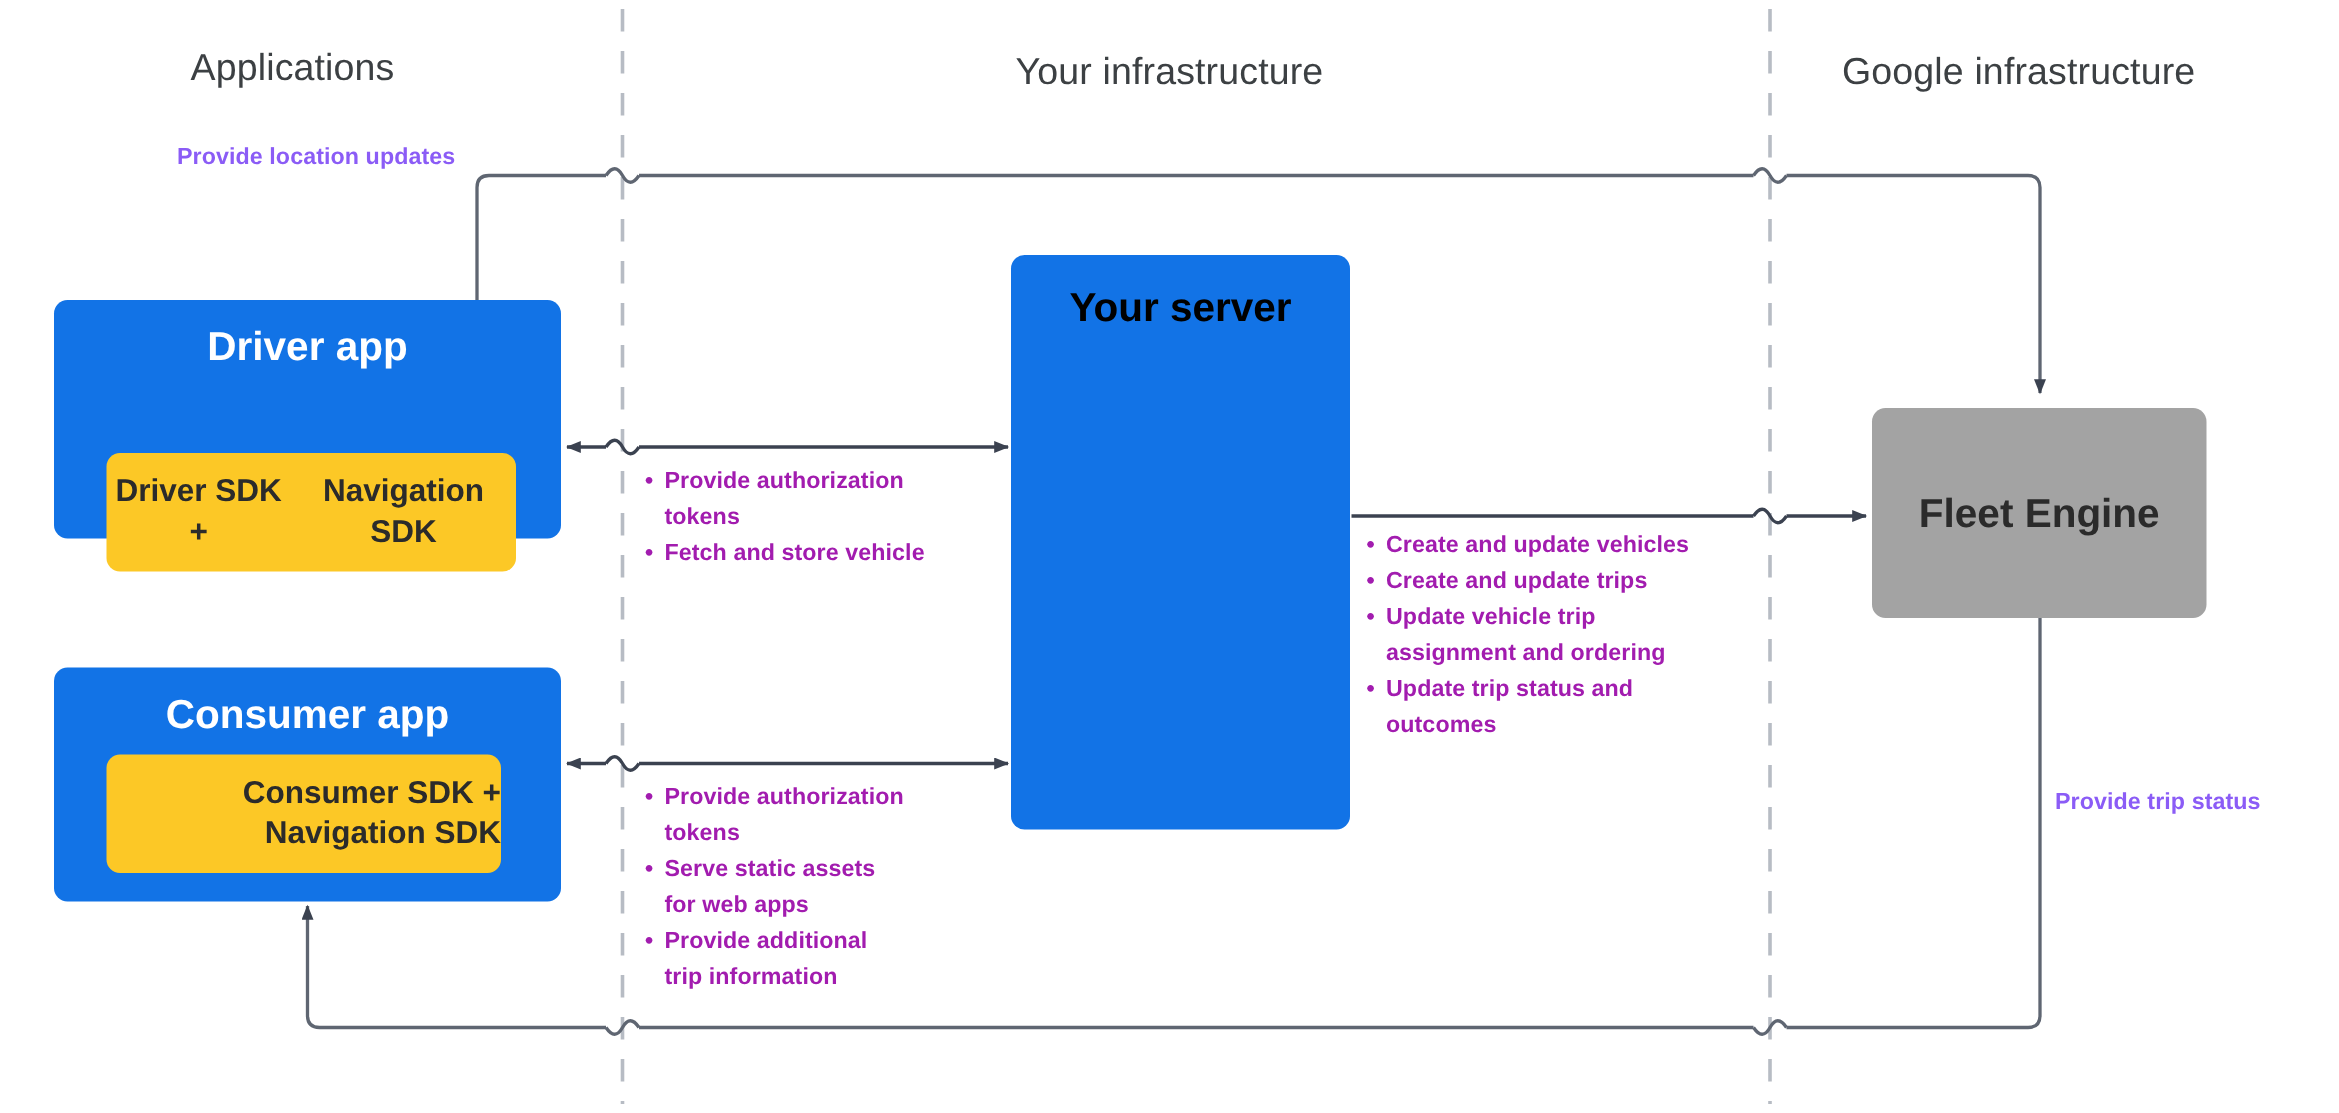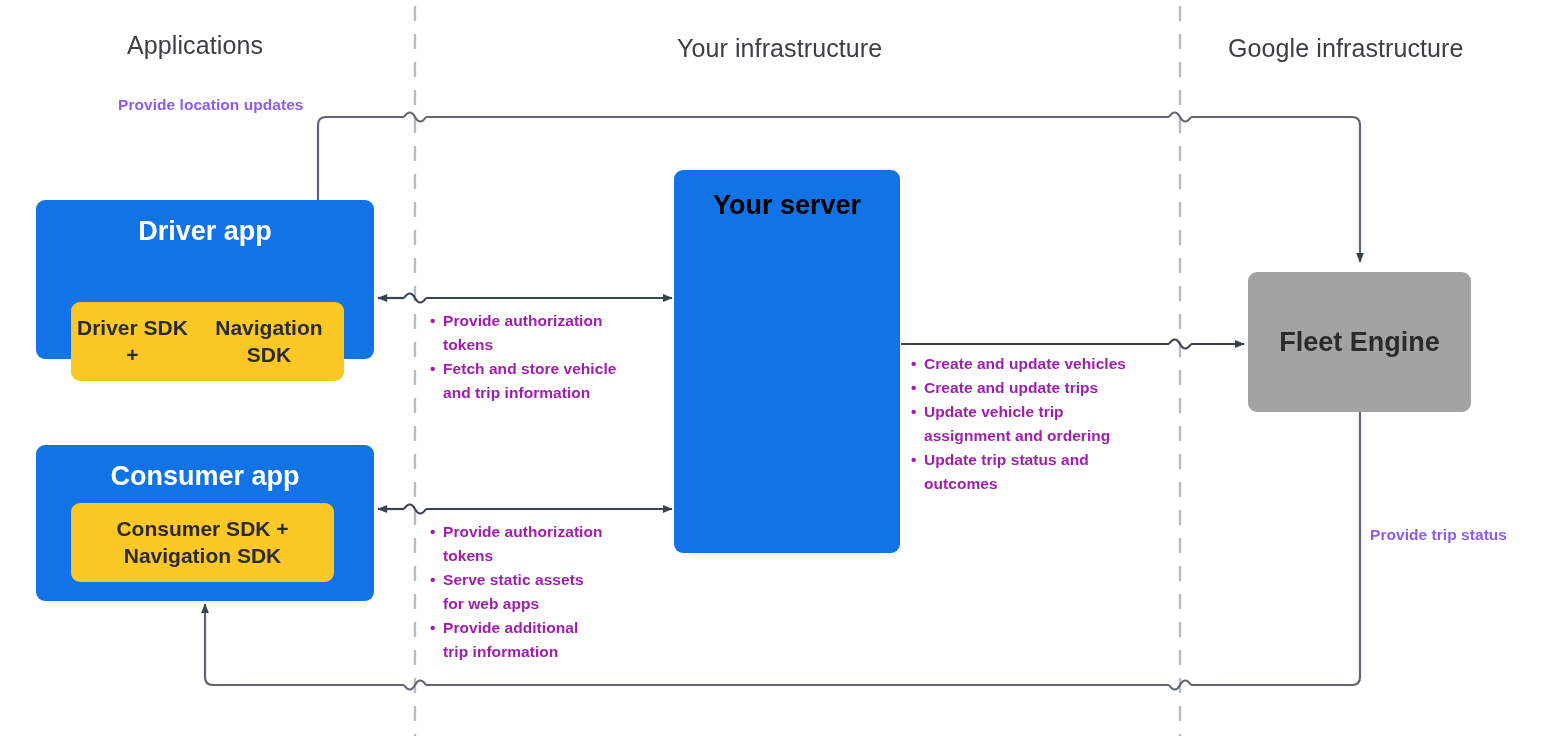--- a/index.html
+++ b/index.html
@@ -170,21 +170,21 @@
   <div class="app-box" style="left:36px;top:200px;width:338px;height:159px;">
     <div class="app-title" style="top:16px;">Driver app</div>
     <div class="sdk-box" style="left:35px;top:58px;width:273px;height:79px;flex-direction:row;margin-top:44px;">
       <span>Driver SDK +</span>
       <span>Navigation SDK</span>
     </div>
   </div>
 
   <div class="app-box" style="left:36px;top:445px;width:338px;height:156px;">
     <div class="app-title" style="top:16px;">Consumer app</div>
-    <div class="sdk-box" style="left:35px;top:58px;width:263px;height:79px;flex-direction:column;">
+    <div class="sdk-box" style="left:35px;top:58px;width:263px;height:79px;flex-direction:column;align-items:flex-end;">
       <span>Consumer SDK +</span>
       <span>Navigation SDK</span>
     </div>
   </div>
 
   <div class="server-box" style="left:674px;top:170px;width:226px;height:383px;">
     <div class="server-title" style="top:20px;">Your server</div>
   </div>
 
   <div class="engine-box" style="left:1248px;top:272px;width:223px;height:140px;">
@@ -195,21 +195,20 @@
 
   <div class="note" style="left:1370px;top:526px;">Provide trip status</div>
 
   <div class="bullets" style="left:430px;top:309px;width:230px;">
     <div class="li">
       <span>Provide authorization</span>
       <span style="display:block">tokens</span>
     </div>
     <div class="li">
       <span>Fetch and store vehicle</span>
-      <span style="display:block">and trip information</span>
     </div>
   </div>
 
   <div class="bullets" style="left:430px;top:520px;width:230px;">
     <div class="li">
       <span>Provide authorization</span>
       <span style="display:block">tokens</span>
     </div>
     <div class="li">
       <span>Serve static assets</span>

